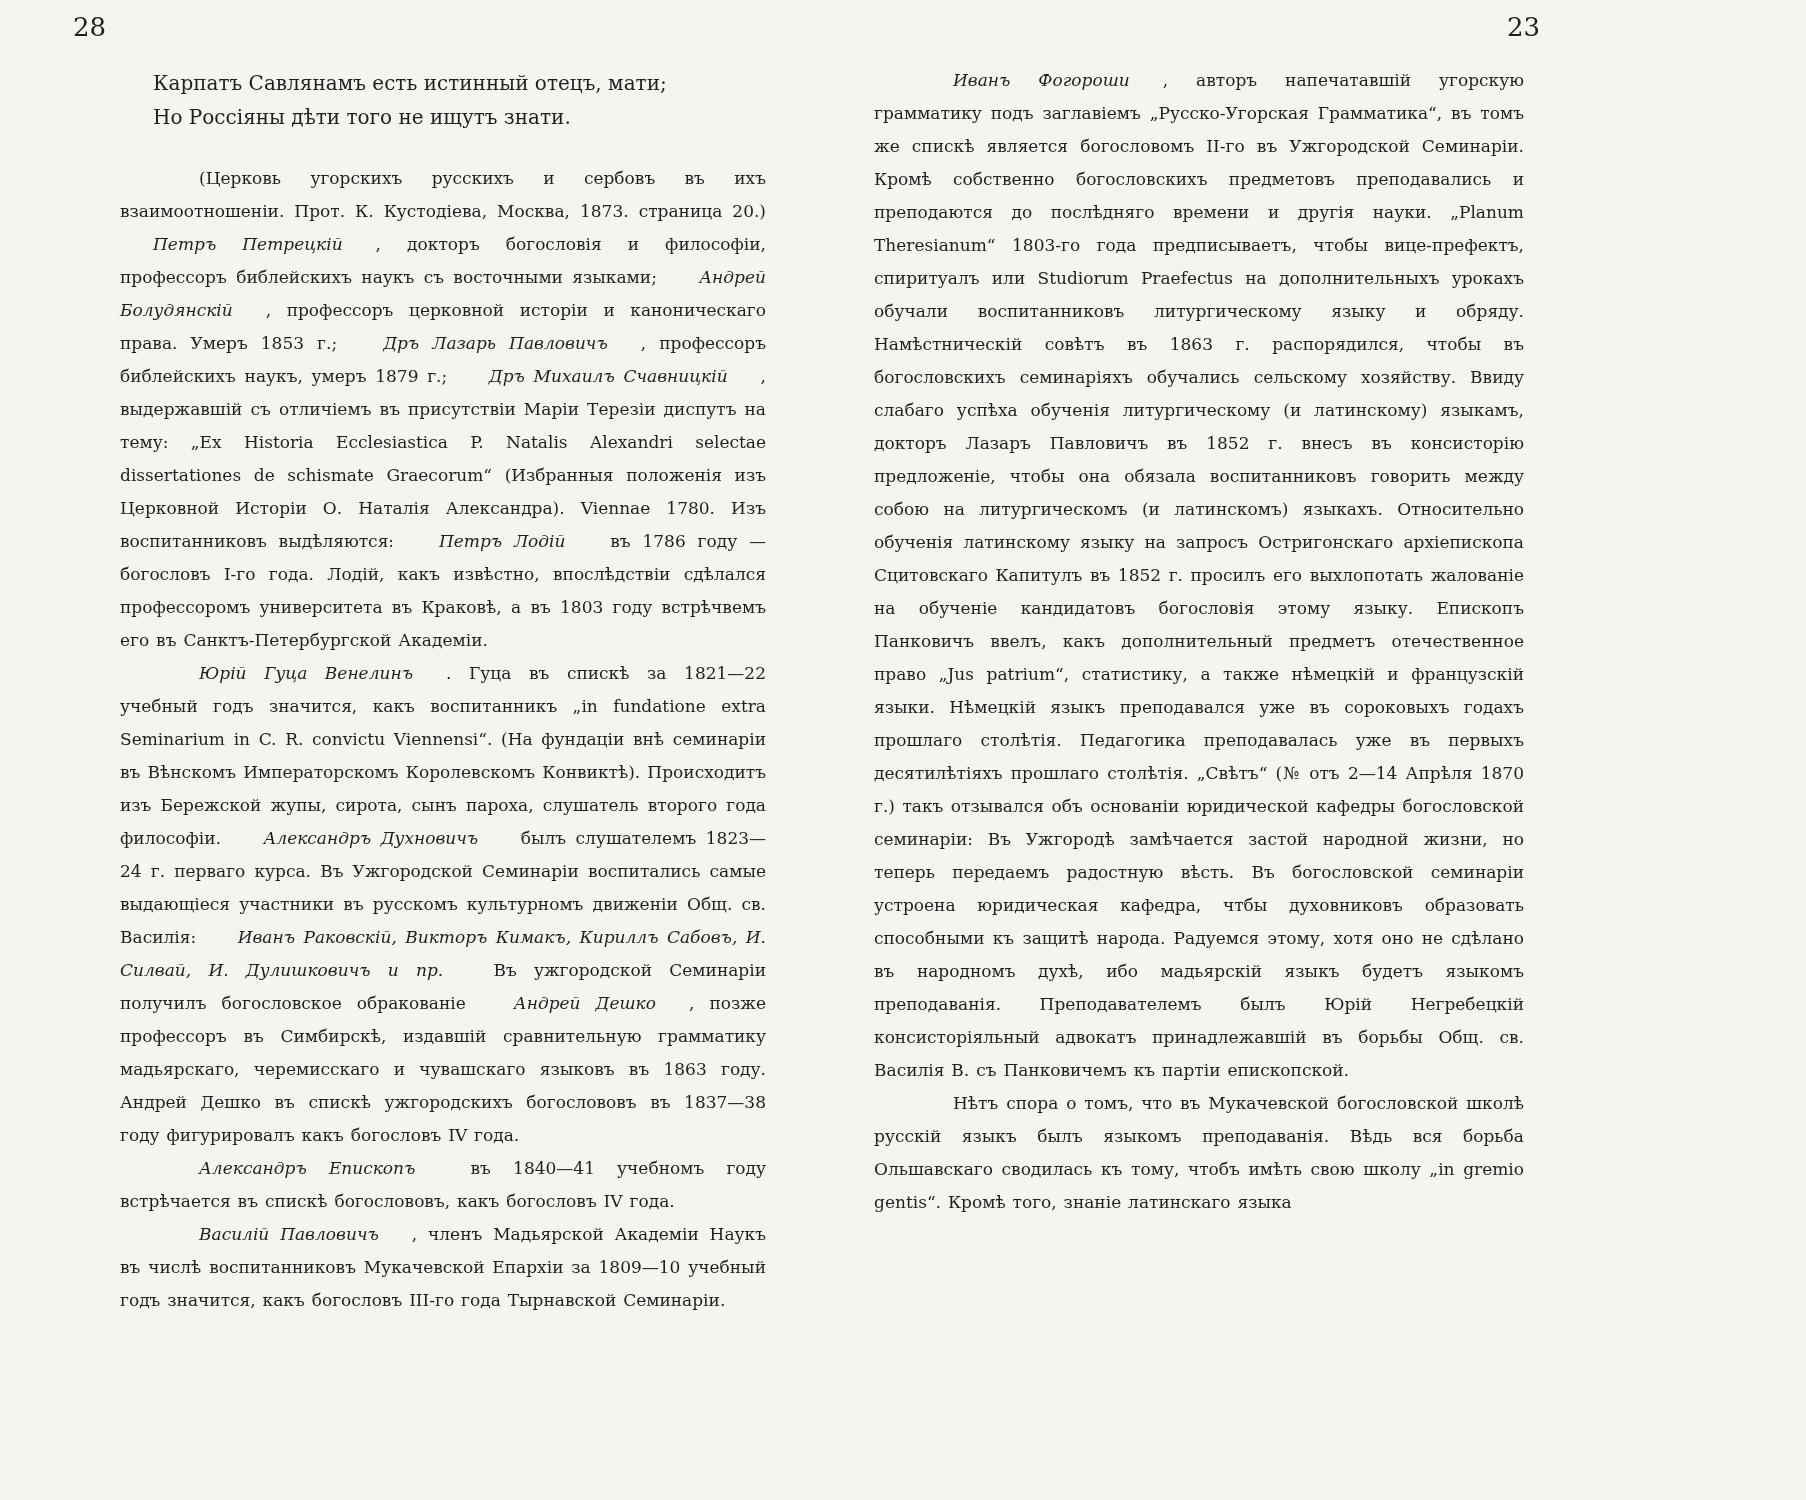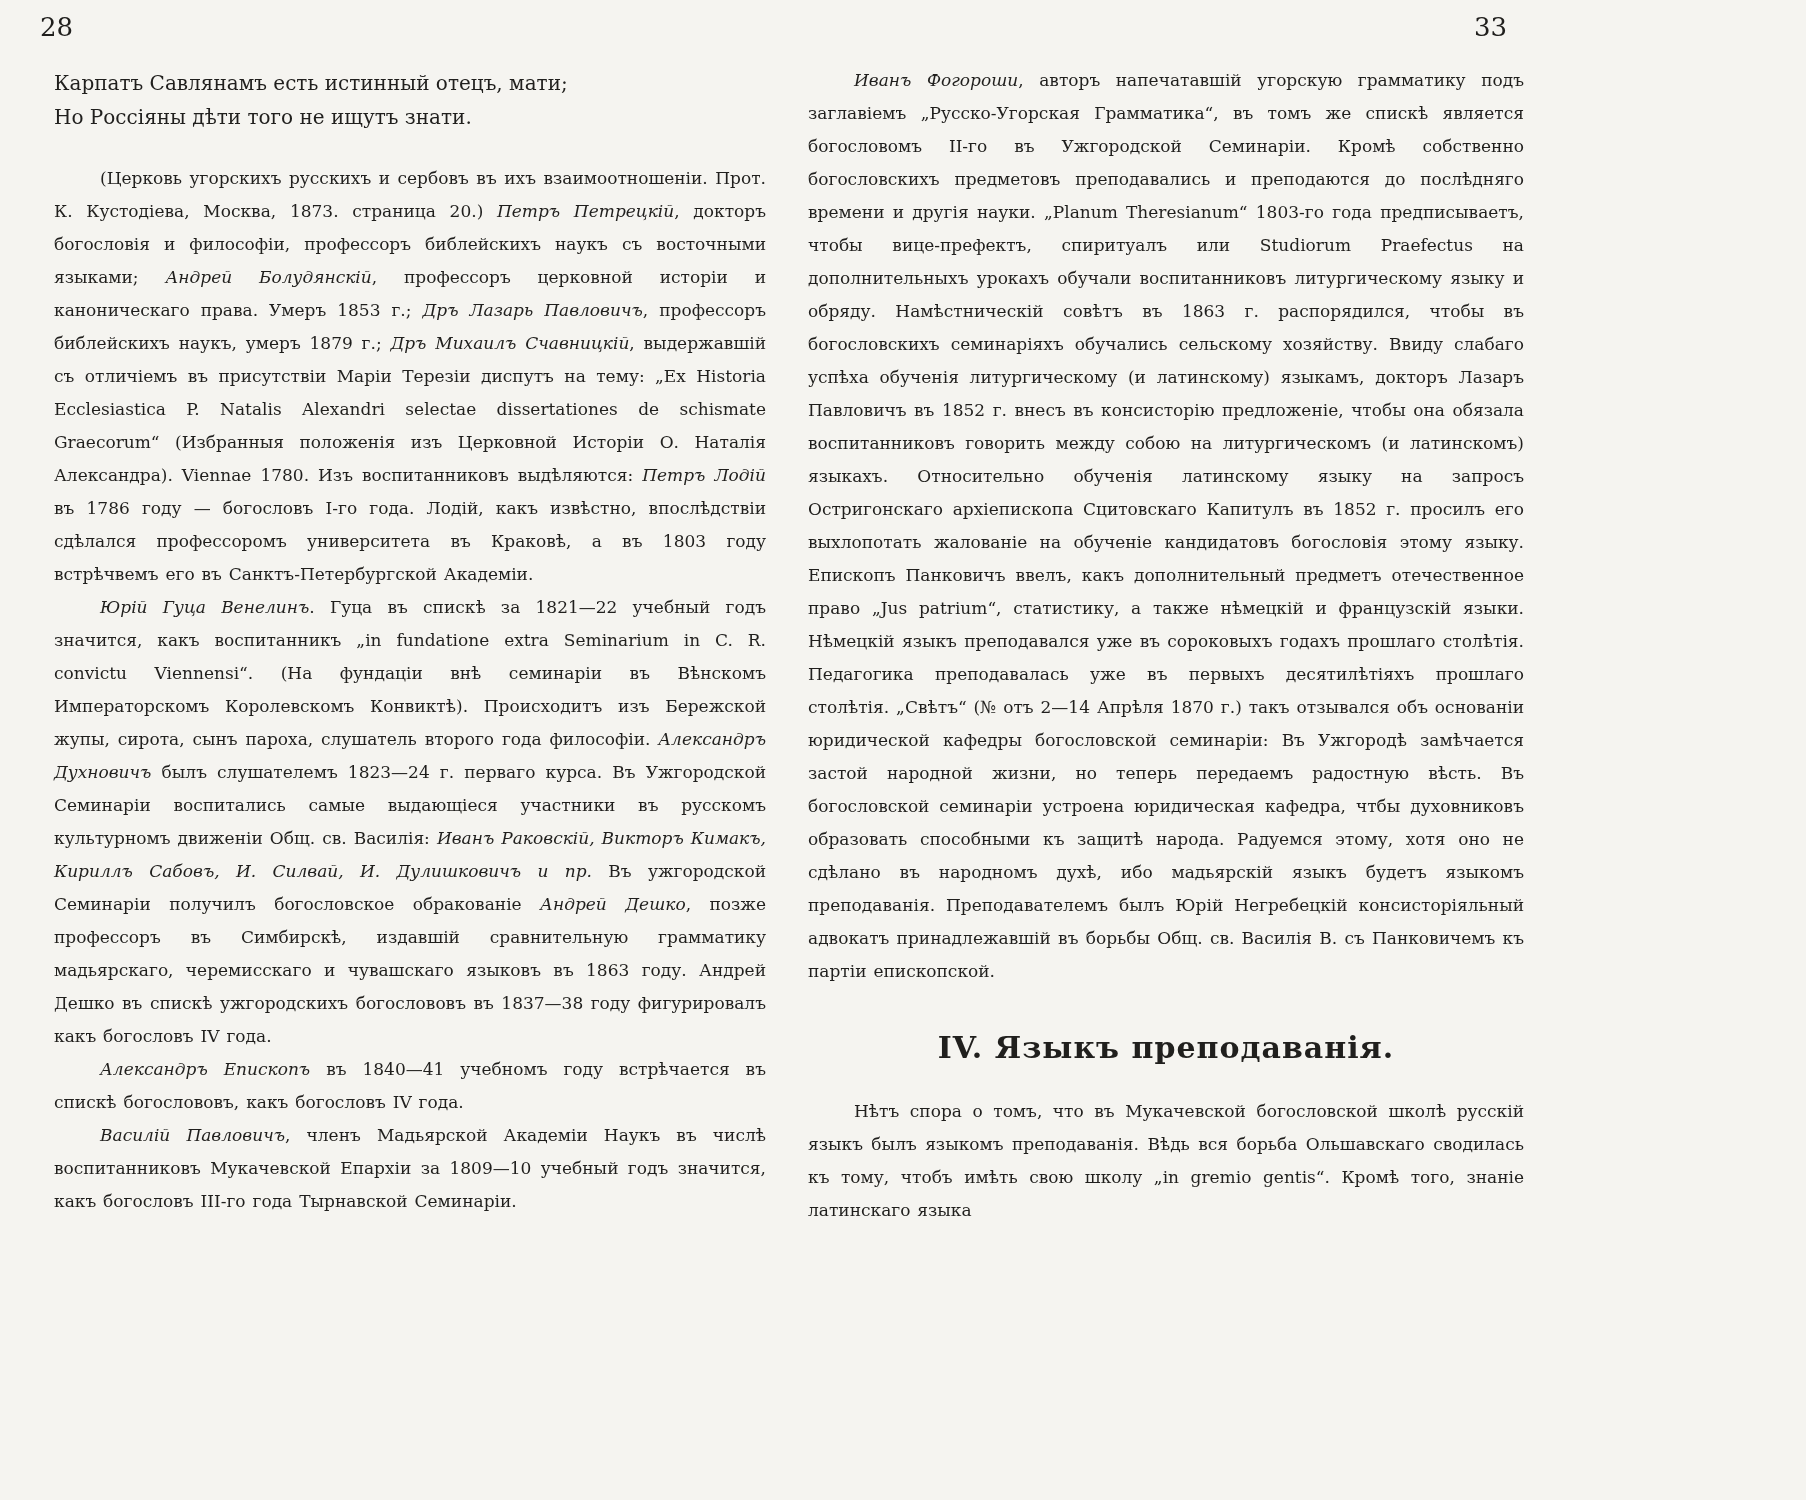--- a/index.html
+++ b/index.html
@@ -1,15 +1,15 @@
 <!DOCTYPE html>
 <html><head>
 <meta charset="utf-8">
 <style>
-  * { box-sizing: border-box; }
+  * { box-sizing: border-box; padding-left: 33px; }
   html, body { margin: 0; padding: 0; }
   body {
     width: 1806px;
     height: 1500px;
     background: #f5f4f0;
     color: #201f1d;
     font-family: "DejaVu Serif", "Liberation Serif", serif;
   }
   .sheet {
     position: relative;
@@ -50,29 +50,28 @@
     text-align: center;
     letter-spacing: 1px;
     margin: 42px 0 30px 0;
   }
 </style>
 </head>
 <body style="background: rgb(245, 244, 240); color: rgb(32, 31, 29);">
 
 <div class="sheet">
   <div class="page-number pn-left">28</div>
-  <div class="page-number pn-right">33</div>
+  <div class="page-number pn-right">23</div>
   <div class="col col-left" id="left-blocks">
       <div class="verse">
         <div class="verse-line">Карпатъ Савлянамъ есть истинный отецъ, мати;</div>
         <div class="verse-line">Но Россіяны дѣти того не ищутъ знати.</div>
       </div>
       <p class="para"><span>(Церковь угорскихъ русскихъ и сербовъ въ ихъ взаимоотношеніи. Прот. К. Кустодіева, Москва, 1873. страница 20.) </span><span class="it">Петръ Петрецкій</span><span>, докторъ богословія и философіи, профессоръ библейскихъ наукъ съ восточными языками; </span><span class="it">Андрей Болудянскій</span><span>, профессоръ церковной исторіи и каноническаго права. Умеръ 1853 г.; </span><span class="it">Дръ Лазарь Павловичъ</span><span>, профессоръ библейскихъ наукъ, умеръ 1879 г.; </span><span class="it">Дръ Михаилъ Счавницкій</span><span>, выдержавшій съ отличіемъ въ присутствіи Маріи Терезіи диспутъ на тему: „Ex Historia Ecclesiastica P. Natalis Alexandri selectae dissertationes de schismate Graecorum“ (Избранныя положенія изъ Церковной Исторіи О. Наталія Александра). Viennae 1780. Изъ воспитанниковъ выдѣляются: </span><span class="it">Петръ Лодій</span><span> въ 1786 году — богословъ I-го года. Лодій, какъ извѣстно, впослѣдствіи сдѣлался профессоромъ университета въ Краковѣ, а въ 1803 году встрѣчвемъ его въ Санктъ-Петербургской Академіи.</span></p>
       <p class="para"><span class="it">Юрій Гуца Венелинъ</span><span>. Гуца въ спискѣ за 1821—22 учебный годъ значится, какъ воспитанникъ „in fundatione extra Seminarium in C. R. convictu Viennensi“. (На фундаціи внѣ семинаріи въ Вѣнскомъ Императорскомъ Королевскомъ Конвиктѣ). Происходитъ изъ Бережской жупы, сирота, сынъ пароха, слушатель второго года философіи. </span><span class="it">Александръ Духновичъ</span><span> былъ слушателемъ 1823—24 г. перваго курса. Въ Ужгородской Семинаріи воспитались самые выдающіеся участники въ русскомъ культурномъ движеніи Общ. св. Василія: </span><span class="it">Иванъ Раковскій, Викторъ Кимакъ, Кириллъ Сабовъ, И. Силвай, И. Дулишковичъ и пр.</span><span> Въ ужгородской Семинаріи получилъ богословское обракованіе </span><span class="it">Андрей Дешко</span><span>, позже профессоръ въ Симбирскѣ, издавшій сравнительную грамматику мадьярскаго, черемисскаго и чувашскаго языковъ въ 1863 году. Андрей Дешко въ спискѣ ужгородскихъ богослововъ въ 1837—38 году фигурировалъ какъ богословъ IV года.</span></p>
       <p class="para"><span class="it">Александръ Епископъ</span><span> въ 1840—41 учебномъ году встрѣчается въ спискѣ богослововъ, какъ богословъ IV года.</span></p>
       <p class="para"><span class="it">Василій Павловичъ</span><span>, членъ Мадьярской Академіи Наукъ въ числѣ воспитанниковъ Мукачевской Епархіи за 1809—10 учебный годъ значится, какъ богословъ III-го года Тырнавской Семинаріи.</span></p>
     </div>
   <div class="col col-right" id="right-blocks">
       <p class="para"><span class="it">Иванъ Фогороши</span><span>, авторъ напечатавшій угорскую грамматику подъ заглавіемъ „Русско-Угорская Грамматика“, въ томъ же спискѣ является богословомъ II-го въ Ужгородской Семинаріи. Кромѣ собственно богословскихъ предметовъ преподавались и преподаются до послѣдняго времени и другія науки. „Planum Theresianum“ 1803-го года предписываетъ, чтобы вице-префектъ, спиритуалъ или Studiorum Praefectus на дополнительныхъ урокахъ обучали воспитанниковъ литургическому языку и обряду. Намѣстническій совѣтъ въ 1863 г. распорядился, чтобы въ богословскихъ семинаріяхъ обучались сельскому хозяйству. Ввиду слабаго успѣха обученія литургическому (и латинскому) языкамъ, докторъ Лазаръ Павловичъ въ 1852 г. внесъ въ консисторію предложеніе, чтобы она обязала воспитанниковъ говорить между собою на литургическомъ (и латинскомъ) языкахъ. Относительно обученія латинскому языку на запросъ Остригонскаго архіепископа Сцитовскаго Капитулъ въ 1852 г. просилъ его выхлопотать жалованіе на обученіе кандидатовъ богословія этому языку. Епископъ Панковичъ ввелъ, какъ дополнительный предметъ отечественное право „Jus patrium“, статистику, а также нѣмецкій и французскій языки. Нѣмецкій языкъ преподавался уже въ сороковыхъ годахъ прошлаго столѣтія. Педагогика преподавалась уже въ первыхъ десятилѣтіяхъ прошлаго столѣтія. „Свѣтъ“ (№ отъ 2—14 Апрѣля 1870 г.) такъ отзывался объ основаніи юридической кафедры богословской семинаріи: Въ Ужгородѣ замѣчается застой народной жизни, но теперь передаемъ радостную вѣсть. Въ богословской семинаріи устроена юридическая кафедра, чтбы духовниковъ образовать способными къ защитѣ народа. Радуемся этому, хотя оно не сдѣлано въ народномъ духѣ, ибо мадьярскій языкъ будетъ языкомъ преподаванія. Преподавателемъ былъ Юрій Негребецкій консисторіяльный адвокатъ принадлежавшій въ борьбы Общ. св. Василія В. съ Панковичемъ къ партіи епископской.</span></p>
-      <h2 class="section-heading">IV. Языкъ преподаванія.</h2>
       <p class="para"><span>Нѣтъ спора о томъ, что въ Мукачевской богословской школѣ русскій языкъ былъ языкомъ преподаванія. Вѣдь вся борьба Ольшавскаго сводилась къ тому, чтобъ имѣть свою школу „in gremio gentis“. Кромѣ того, знаніе латинскаго языка</span></p>
     </div>
 </div>
 
 </body></html>

